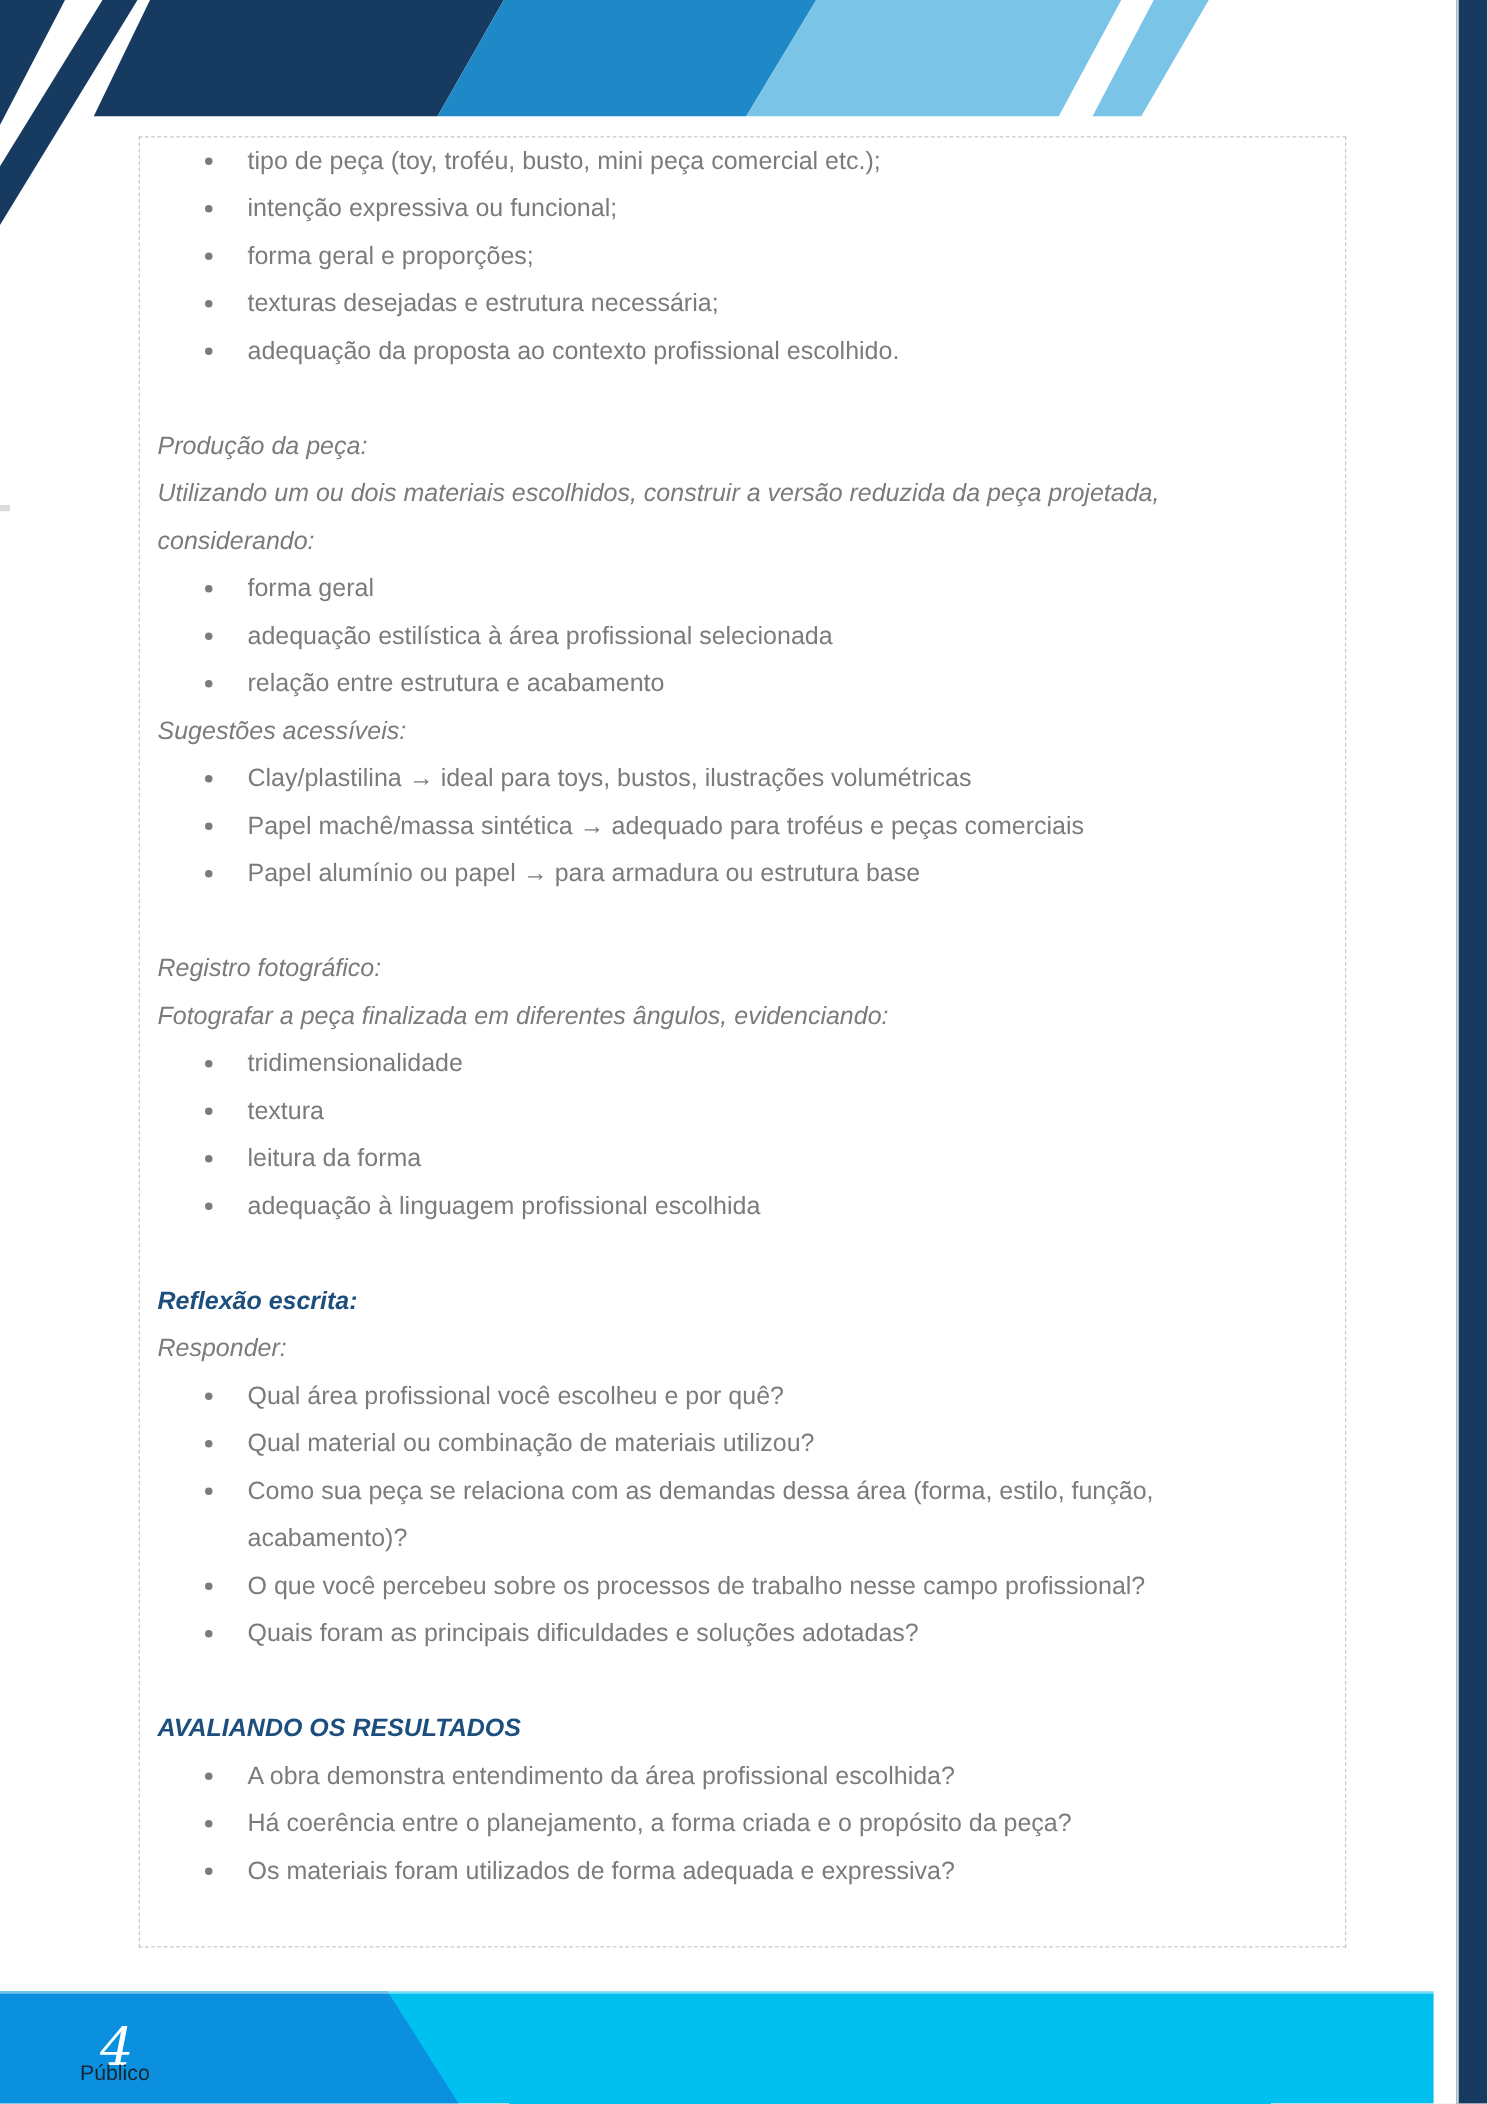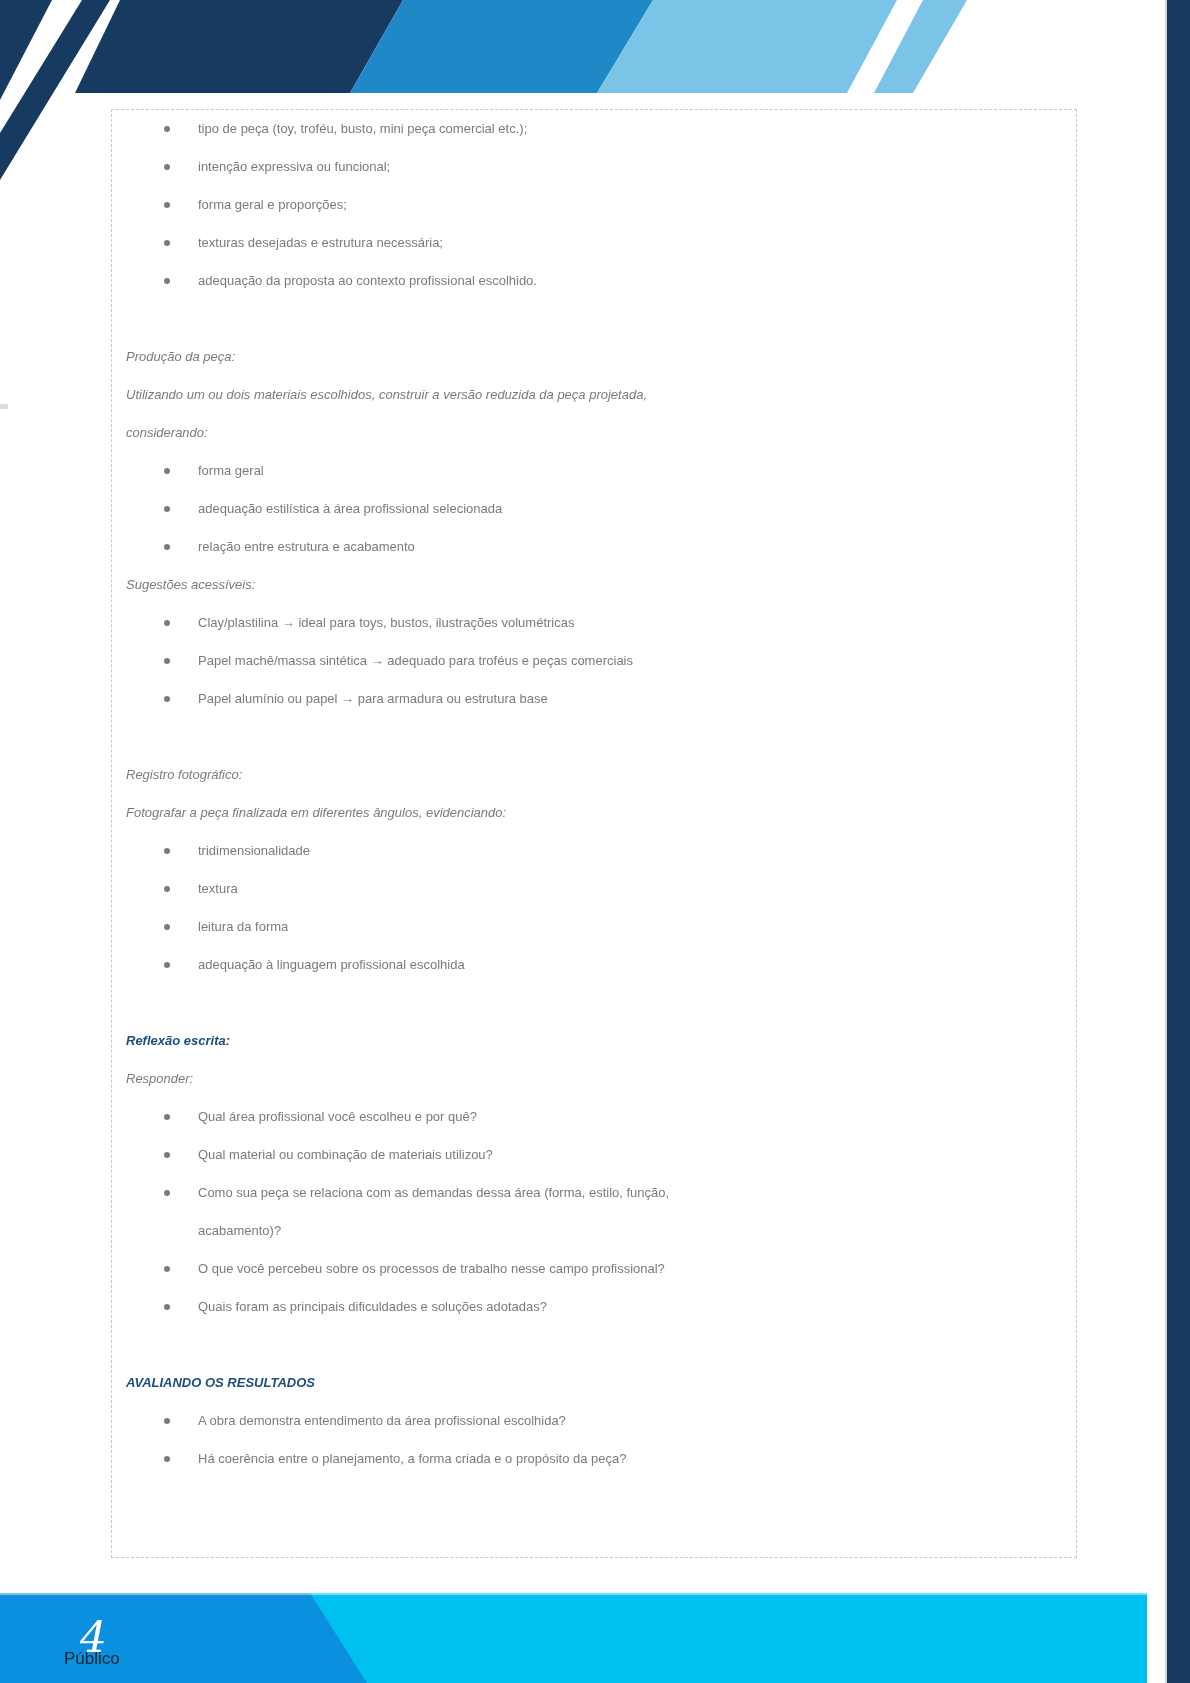--- a/index.html
+++ b/index.html
@@ -23,21 +23,21 @@
   
   .edge-mark { position:absolute; left:0; top:404px; width:8px; height:5px; background:#dcdcdc; }
 
   
   .content-box {
     position:absolute; left:111px; top:109px; width:966px; height:1449px;
     box-sizing:border-box; border:1px dashed var(--border-gray);
     background:#ffffff; overflow:hidden;
   }
   .line {
-    height:38px; line-height:38px; font-size:13px;
+    height:38px; line-height:38px; font-size:20px;
     color:var(--body-gray); white-space:nowrap;
   }
   .line.para, .line.heading { padding-left:14px;font-style:italic; }
   .line.heading { color:var(--heading-blue); font-weight:bold; }
   .line.bullet { position:relative; padding-left:86px; }
   .dot {
     position:absolute; left:52px; top:16px; width:6px; height:6px;
     border-radius:50%; background:var(--body-gray);
   }
   .gap { height:38px; }
@@ -106,20 +106,21 @@
       <div class="line bullet"><span class="dot"></span><span>Qual área profissional você escolheu e por quê?</span></div>
       <div class="line bullet"><span class="dot"></span><span>Qual material ou combinação de materiais utilizou?</span></div>
       <div class="line bullet"><span class="dot"></span><span>Como sua peça se relaciona com as demandas dessa área (forma, estilo, função,</span></div>
       <div class="line bullet"><span>acabamento)?</span></div>
       <div class="line bullet"><span class="dot"></span><span>O que você percebeu sobre os processos de trabalho nesse campo profissional?</span></div>
       <div class="line bullet"><span class="dot"></span><span>Quais foram as principais dificuldades e soluções adotadas?</span></div>
       <div class="gap"></div>
       <div class="line heading">AVALIANDO OS RESULTADOS</div>
       <div class="line bullet"><span class="dot"></span><span>A obra demonstra entendimento da área profissional escolhida?</span></div>
       <div class="line bullet"><span class="dot"></span><span>Há coerência entre o planejamento, a forma criada e o propósito da peça?</span></div>
+      <div class="line bullet"><span class="dot"></span><span>Os materiais foram utilizados de forma adequada e expressiva?</span></div>
     </div>
 
   <div class="footer">
     <svg width="1147" height="90" viewBox="0 0 1147 90" aria-hidden="true">
       <rect class="cyan" x="0" y="0" width="1147" height="90"></rect>
       <polygon class="blue" points="0,0 310,0 367,90 0,90"></polygon>
       <rect class="topline" x="0" y="0" width="1147" height="2"></rect>
     </svg>
     <span class="page-number">4</span>
     <span class="footer-label">Público</span>

